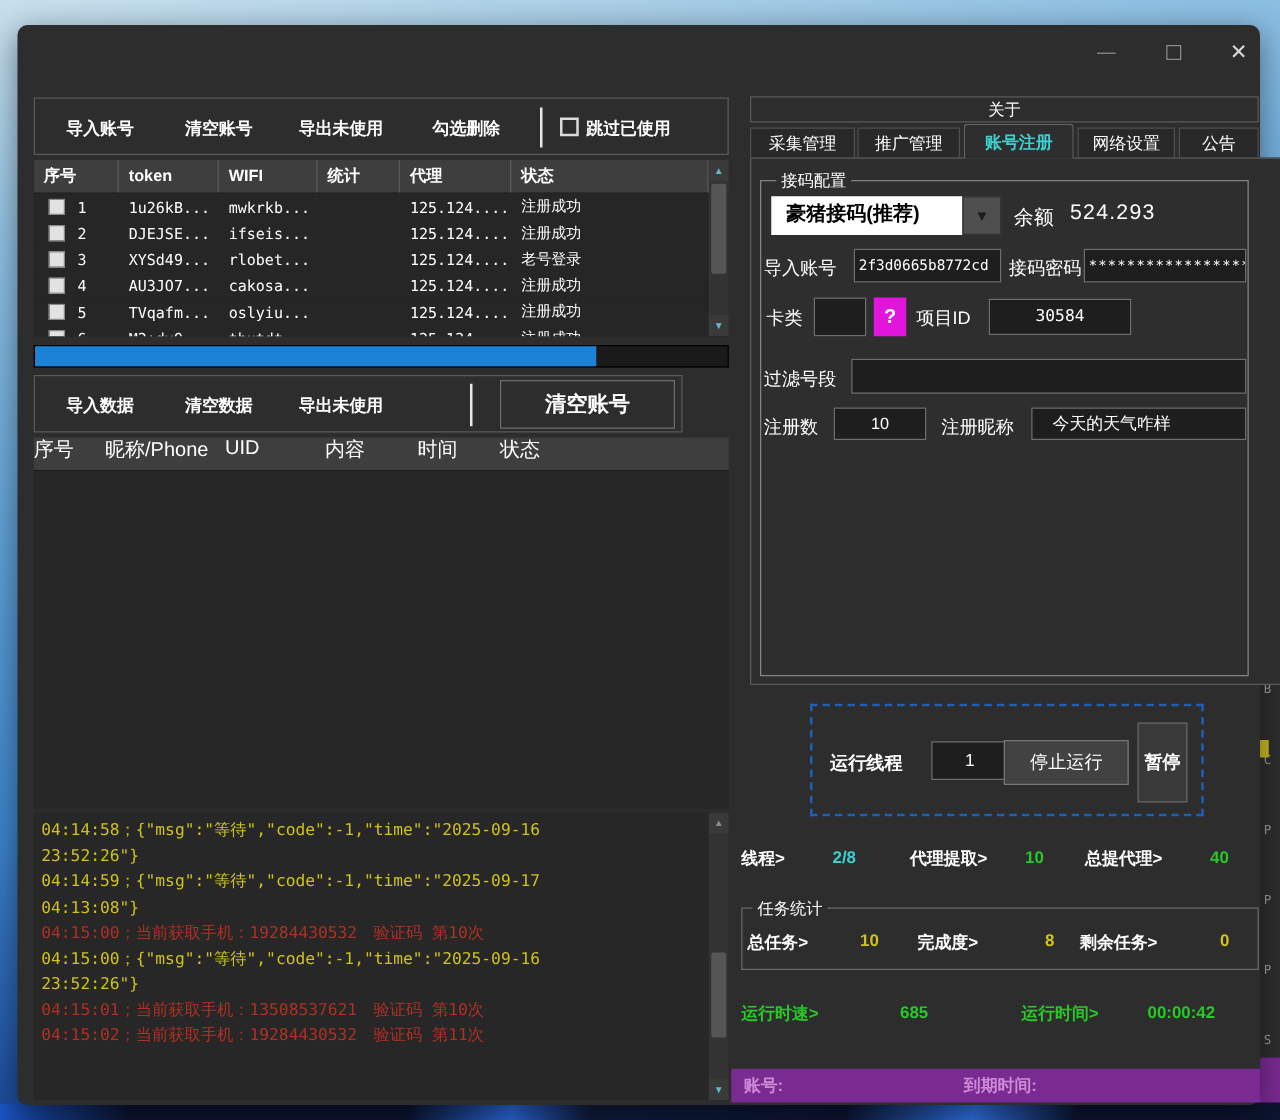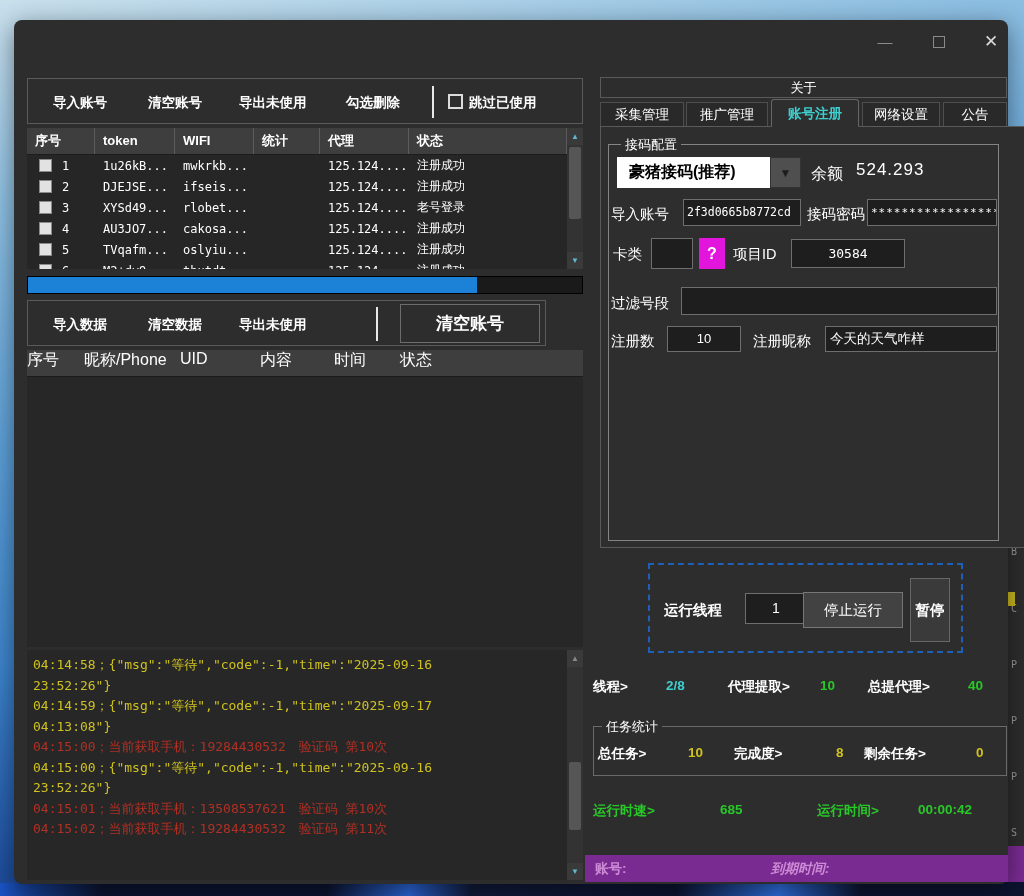--- a/index.html
+++ b/index.html
@@ -311,21 +311,21 @@
       <span class="help-btn">?</span>
       <span class="flabel" style="left:124px; top:100px;">项目ID</span>
       <span class="input mono" style="position:absolute; left:182px; top:94px; width:114px; height:29px; font-size:13px; line-height:27px; text-align:center;">30584</span>
 
       <span class="flabel" style="left:2px; top:149px;">过滤号段</span>
       <span class="input" style="position:absolute; left:72px; top:142px; width:316px; height:28px;"></span>
 
       <span class="flabel" style="left:2px; top:187px;">注册数</span>
       <span class="input" style="position:absolute; left:58px; top:181px; width:74px; height:26px; font-size:13px; line-height:24px; text-align:center;">10</span>
       <span class="flabel" style="left:144px; top:187px;">注册昵称</span>
-      <span class="input" style="position:absolute; left:216px; top:181px; width:172px; height:26px; font-size:13.5px; line-height:24px; padding-left:4px;">今天的天气咋样</span>
+      <span class="input" style="position:absolute; left:216px; top:181px; width:172px; height:26px; font-size:13.5px; line-height:24px; padding-left:16px;">今天的天气咋样</span>
     </div>
   </div>
 
   <div id="runbox" class="abs">
     <span class="flabel" style="left:14px; top:36px;">运行线程</span>
     <span class="input run-input">1</span>
     <span class="stop-btn">停止运行</span>
     <span class="pause-btn">暂停</span>
   </div>
 
@@ -348,16 +348,16 @@
 
   <div id="speed-row">
     <span class="statlab" style="left:579px; color:#28c828;">运行时速&gt;</span>
     <span class="statval" style="left:706px; color:#28c828;">685</span>
     <span class="statlab" style="left:803px; color:#28c828;">运行时间&gt;</span>
     <span class="statval" style="left:904px; color:#28c828;text-align:right;">00:00:42</span>
   </div>
 
   <div id="licensebar" class="abs">
     <span style="left:10px;">账号:</span>
-    <span style="left:186px;font-style:italic;">到期时间:</span>
+    <span style="left:186px;">到期时间:</span>
   </div>
 
 </div>
 
 </body></html>

